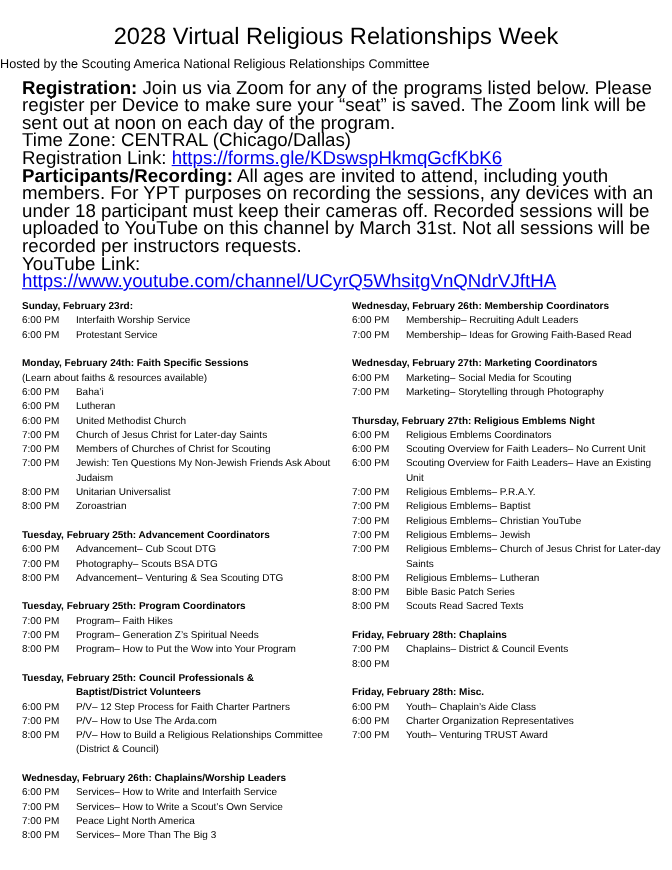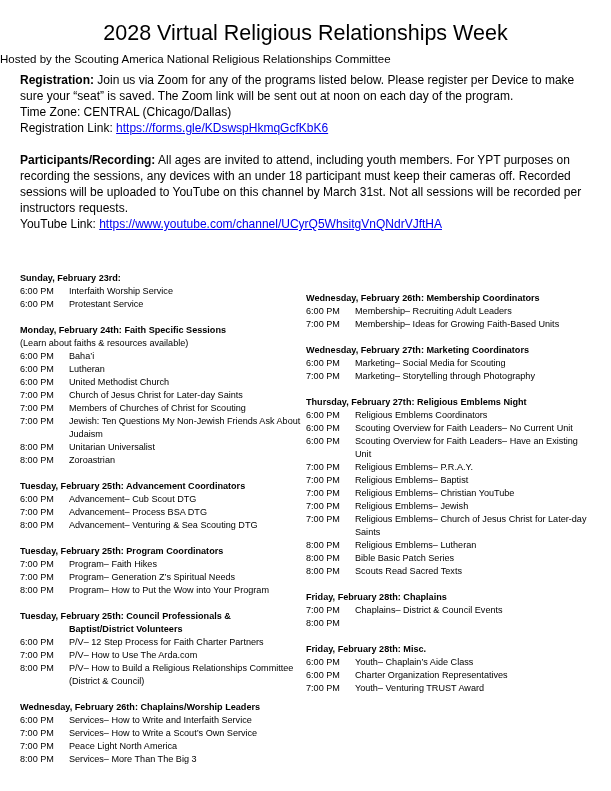--- a/index.html
+++ b/index.html
@@ -10,27 +10,27 @@
     .title {
       position: absolute; top: 20px; left: 0; width: 611px; text-align: center;
       font-size: 21.5px; line-height: 26px;
     }
     .subtitle {
       position: absolute; top: 52px; left: 0; width: 611px; text-align: left;
       font-size: 11.5px; line-height: 14px;
     }
     .intro {
       position: absolute; left: 20px; width: 580px;
-      font-size: 12px; line-height: 16px;
+      font-size: 17px; line-height: 16px;
     }
     .intro b { font-weight: bold; }
     .link { color: #0000ee; text-decoration: underline; }
     .col { position: absolute; top: 272px; font-size: 9.1px; line-height: 13px; }
     .col-left { left: 20px; width: 290px; }
-    .col-right { left: 306px; width: 285px; margin-top: 20px; }
+    .col-right { left: 320px; width: 285px; }
     .section { margin-bottom: 13px; }
     .sec-head { font-weight: bold; }
     .sec-head-cont { font-weight: bold; padding-left: 49px; }
     .row { display: flex; }
     .time { width: 49px; flex: none; }
     .desc { flex: 1; }
   </style>
 </head>
 <body>
 
@@ -97,21 +97,21 @@
       </div>
     </div>
     <div class="section">
       <div class="sec-head">Tuesday, February 25th: Advancement Coordinators</div>
       <div class="row">
         <span class="time">6:00 PM</span>
         <span class="desc">Advancement– Cub Scout DTG</span>
       </div>
       <div class="row">
         <span class="time">7:00 PM</span>
-        <span class="desc">Advancement– Process BSA DTG</span>
+        <span class="desc">Photography– Scouts BSA DTG</span>
       </div>
       <div class="row">
         <span class="time">8:00 PM</span>
         <span class="desc">Advancement– Venturing &amp; Sea Scouting DTG</span>
       </div>
     </div>
     <div class="section">
       <div class="sec-head">Tuesday, February 25th: Program Coordinators</div>
       <div class="row">
         <span class="time">7:00 PM</span>
@@ -164,21 +164,21 @@
   </div>
 <div class="col col-right">
     <div class="section">
       <div class="sec-head">Wednesday, February 26th: Membership Coordinators</div>
       <div class="row">
         <span class="time">6:00 PM</span>
         <span class="desc">Membership– Recruiting Adult Leaders</span>
       </div>
       <div class="row">
         <span class="time">7:00 PM</span>
-        <span class="desc">Membership– Ideas for Growing Faith-Based Units</span>
+        <span class="desc">Membership– Ideas for Growing Faith-Based Read</span>
       </div>
     </div>
     <div class="section">
       <div class="sec-head">Wednesday, February 27th: Marketing Coordinators</div>
       <div class="row">
         <span class="time">6:00 PM</span>
         <span class="desc">Marketing– Social Media for Scouting</span>
       </div>
       <div class="row">
         <span class="time">7:00 PM</span>

